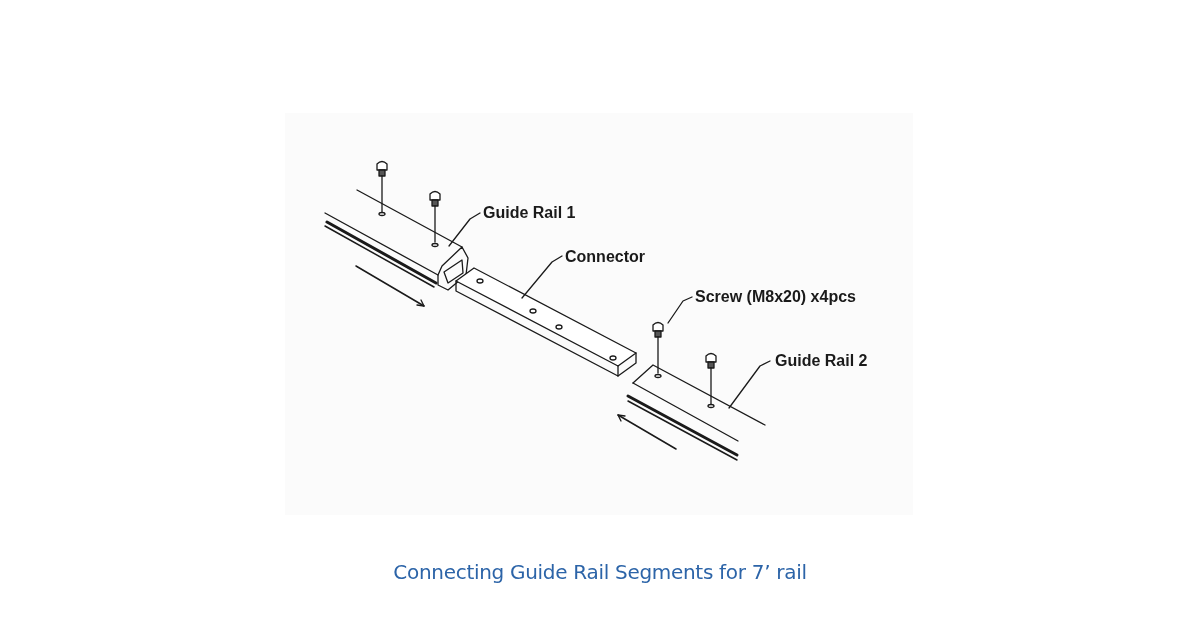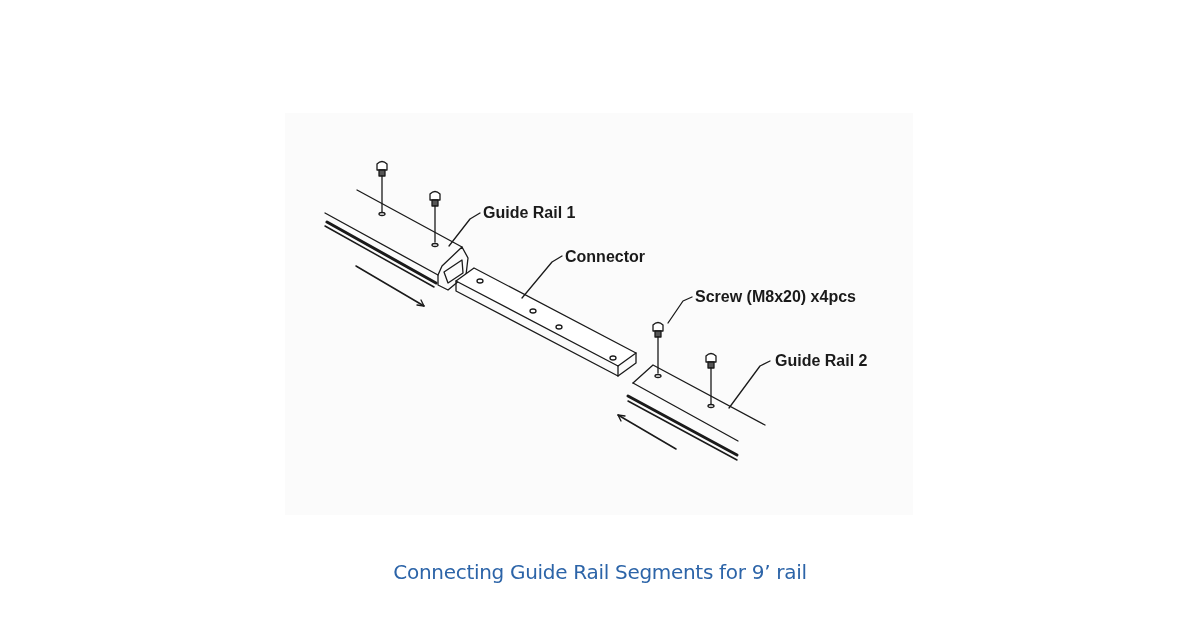--- a/index.html
+++ b/index.html
@@ -87,13 +87,13 @@
     <path d="M668 323 L683 301 L692 297"></path>
     <path d="M729 408 L760 366 L770 361"></path>
   </g>
 
   <text class="lbl" x="483" y="218">Guide Rail 1</text>
   <text class="lbl" x="565" y="262">Connector</text>
   <text class="lbl" x="695" y="302">Screw (M8x20) x4pcs</text>
   <text class="lbl" x="775" y="366">Guide Rail 2</text>
 </svg>
 
-<div class="caption">Connecting Guide Rail Segments for 9’ rail</div>
+<div class="caption">Connecting Guide Rail Segments for 7’ rail</div>
 
 </body></html>

